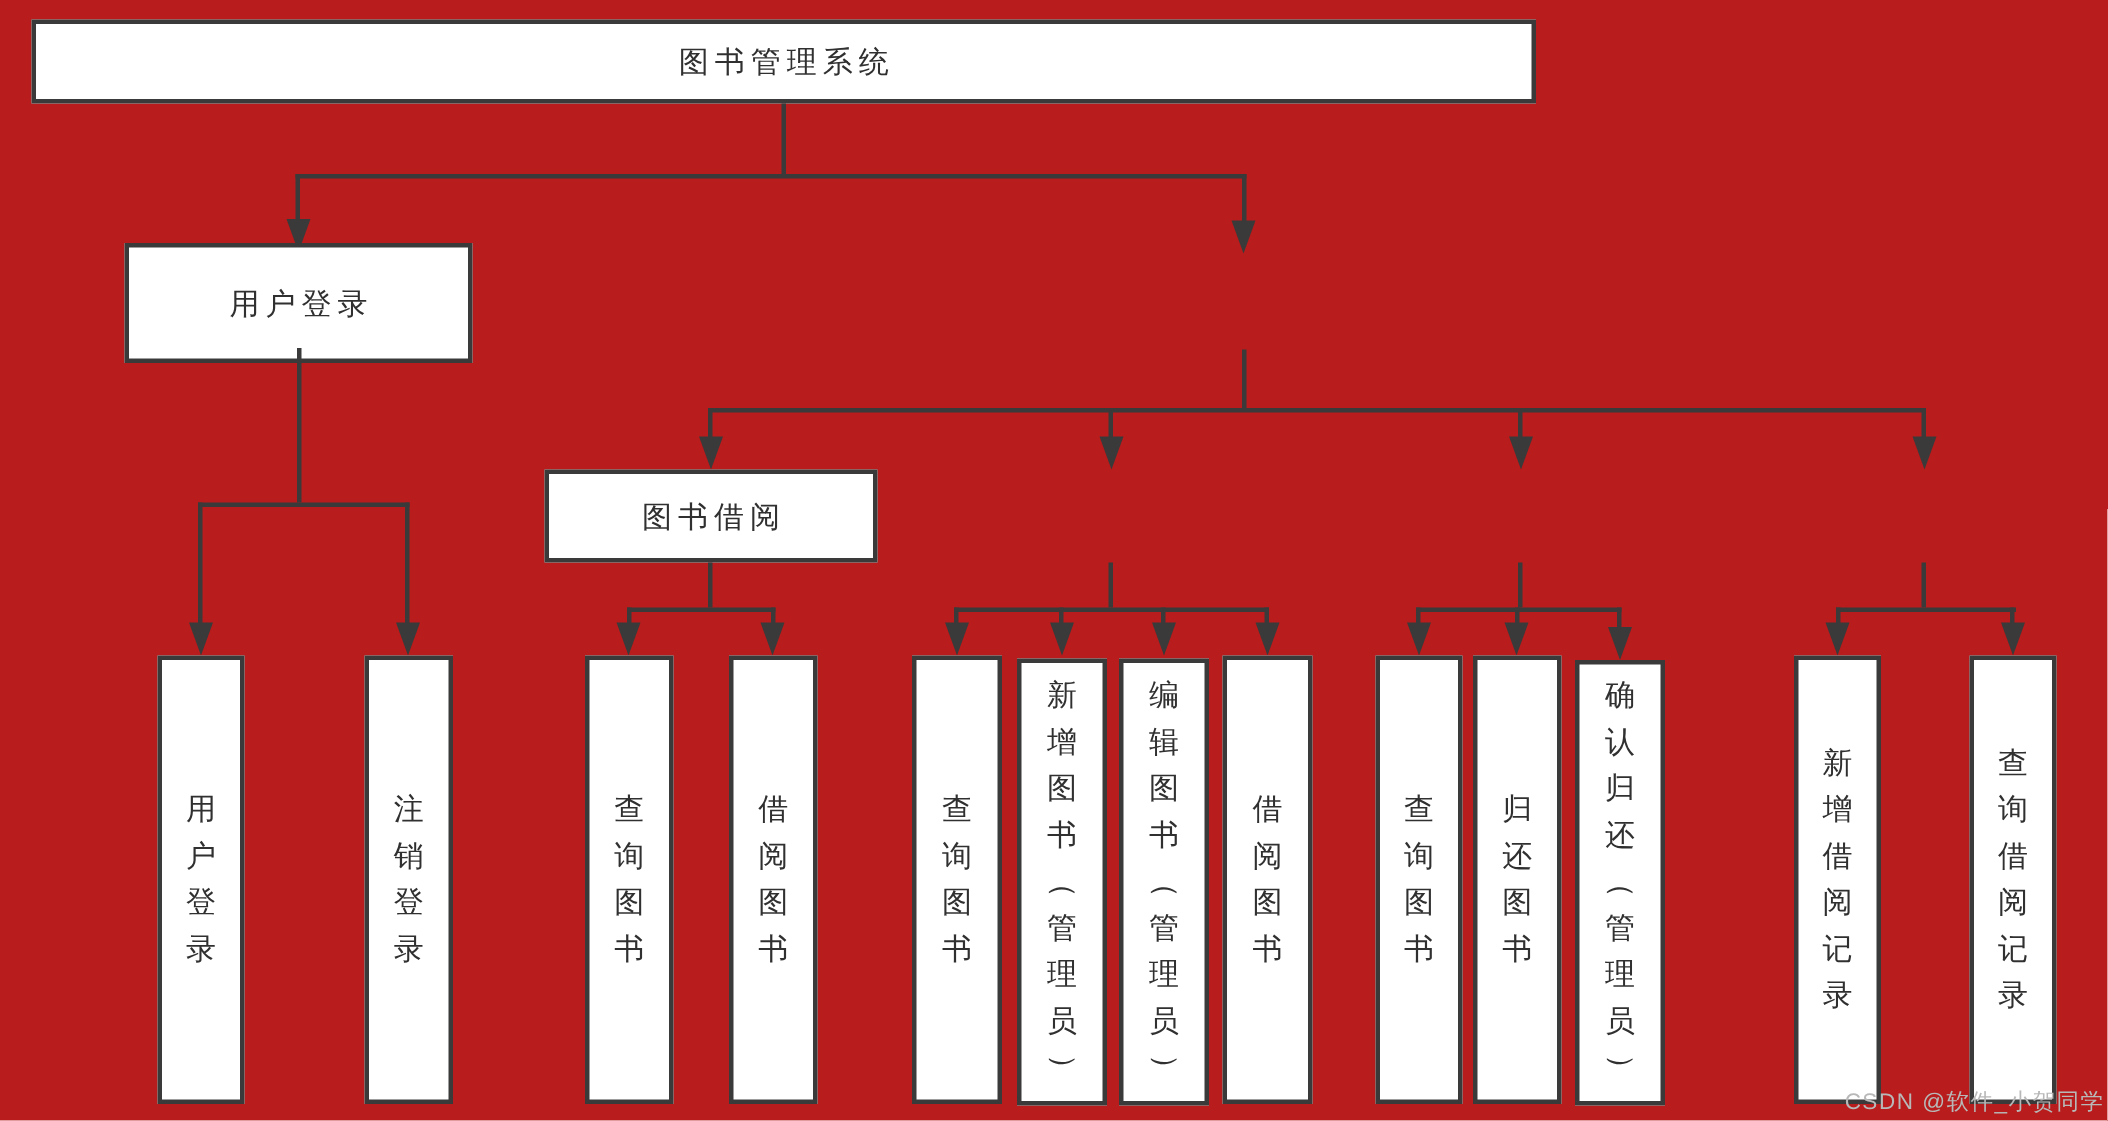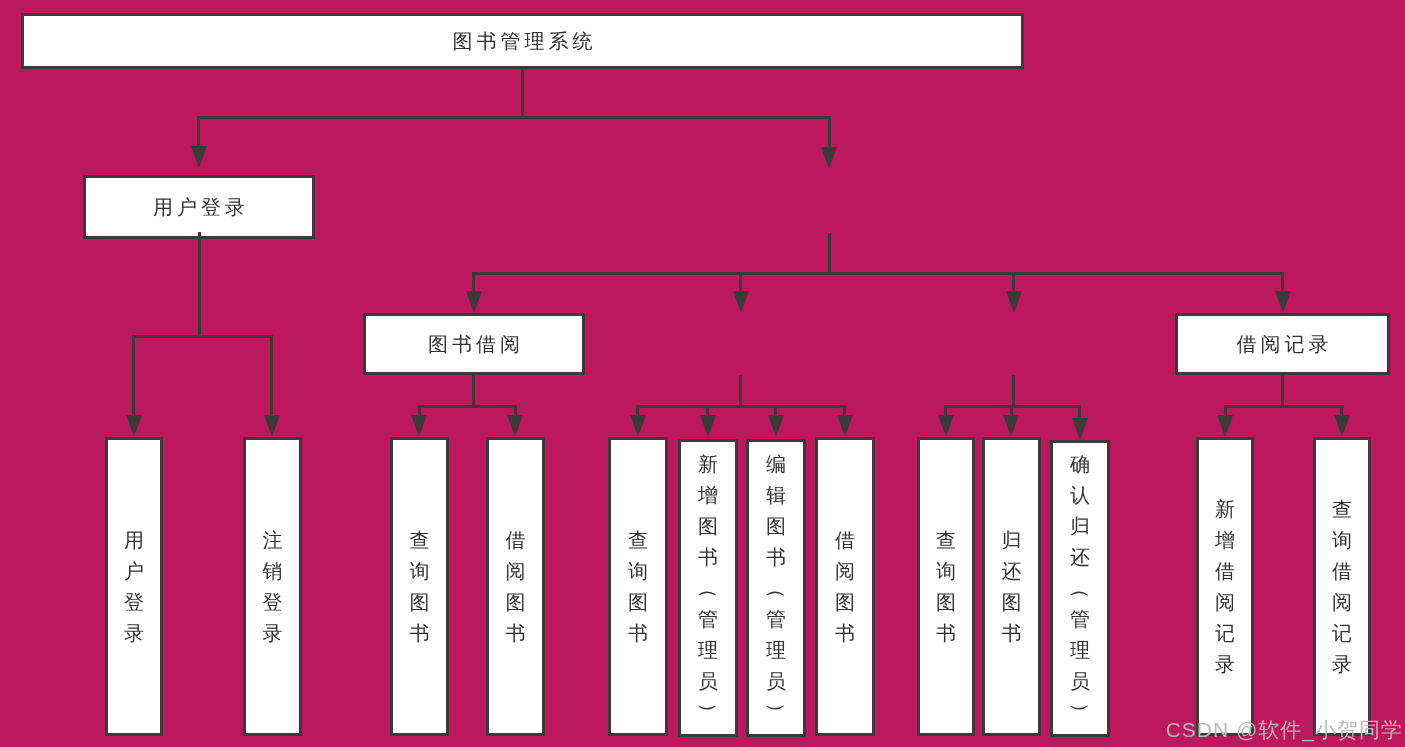--- a/index.html
+++ b/index.html
@@ -6,21 +6,21 @@
     --line:#3a3a3a;
     --text:#303030;
     --wm:#b8b8b8;
   }
   *{margin:0;padding:0;box-sizing:border-box;}
   html,body{background:#ffffff;}
   body{font-family:"Liberation Sans","DejaVu Sans",sans-serif;color:var(--text);}
   .canvas{
     position:relative;
     width:1405px;height:747px;
-    background:#be185d;
+    background:#b91c1c;
     overflow:hidden;
   }
   
   .box{
     position:absolute;
     border:3px solid var(--line);
     background:#ffffff;
     display:flex;align-items:center;justify-content:center;
   }
   .hbox span{
@@ -40,41 +40,41 @@
   .hline{position:absolute;height:3px;background:var(--line);}
   .arr{
     position:absolute;width:0;height:0;
     border-left:8px solid transparent;
     border-right:8px solid transparent;
     border-top:22px solid var(--line);
   }
   .watermark{
     position:absolute;
     right:2px;bottom:3px;
-    font-size:21px;color:var(--wm);
+    font-size:15px;color:var(--wm);
     letter-spacing:1px;white-space:nowrap;
   }
 </style>
 </head>
 <body>
 
 <div class="canvas">
 
   <div class="box hbox" style="left:21px;top:13px;width:1003px;height:56px">
     <span>图书管理系统</span>
   </div>
 
   <div class="vline" style="left:521px;top:69px;height:49px"></div>
   <div class="hline" style="left:197px;top:116px;width:634px"></div>
   <div class="vline" style="left:197px;top:116px;height:33px"></div>
   <div class="arr" style="left:191px;top:146px"></div>
   <div class="vline" style="left:828px;top:116px;height:34px"></div>
   <div class="arr" style="left:821px;top:147px"></div>
 
-  <div class="box hbox" style="left:83px;top:175px;width:232px;height:64px">
+  <div class="box hbox" style="left:83px;top:162px;width:232px;height:80px">
     <span>用户登录</span>
   </div>
 
   <div class="vline" style="left:198px;top:232px;height:103px"></div>
   <div class="hline" style="left:132px;top:335px;width:141px"></div>
   <div class="vline" style="left:132px;top:335px;height:82px"></div>
   <div class="arr" style="left:126px;top:415px"></div>
   <div class="vline" style="left:270px;top:335px;height:82px"></div>
   <div class="arr" style="left:264px;top:415px"></div>
 
@@ -85,23 +85,20 @@
   <div class="vline" style="left:739px;top:272px;height:20px"></div>
   <div class="arr" style="left:733px;top:291px"></div>
   <div class="vline" style="left:1012px;top:272px;height:20px"></div>
   <div class="arr" style="left:1006px;top:291px"></div>
   <div class="vline" style="left:1281px;top:272px;height:20px"></div>
   <div class="arr" style="left:1275px;top:291px"></div>
 
   <div class="box hbox" style="left:363px;top:313px;width:222px;height:62px">
     <span>图书借阅</span>
   </div>
-  <div class="box hbox" style="left:1175px;top:313px;width:215px;height:62px">
-    <span>借阅记录</span>
-  </div>
 
   <div class="vline" style="left:472px;top:375px;height:30px"></div>
   <div class="hline" style="left:418px;top:405px;width:99px"></div>
   <div class="vline" style="left:418px;top:405px;height:12px"></div>
   <div class="arr" style="left:411px;top:415px"></div>
   <div class="vline" style="left:514px;top:405px;height:12px"></div>
   <div class="arr" style="left:507px;top:415px"></div>
 
   <div class="vline" style="left:739px;top:375px;height:30px"></div>
   <div class="hline" style="left:636px;top:405px;width:210px"></div>

